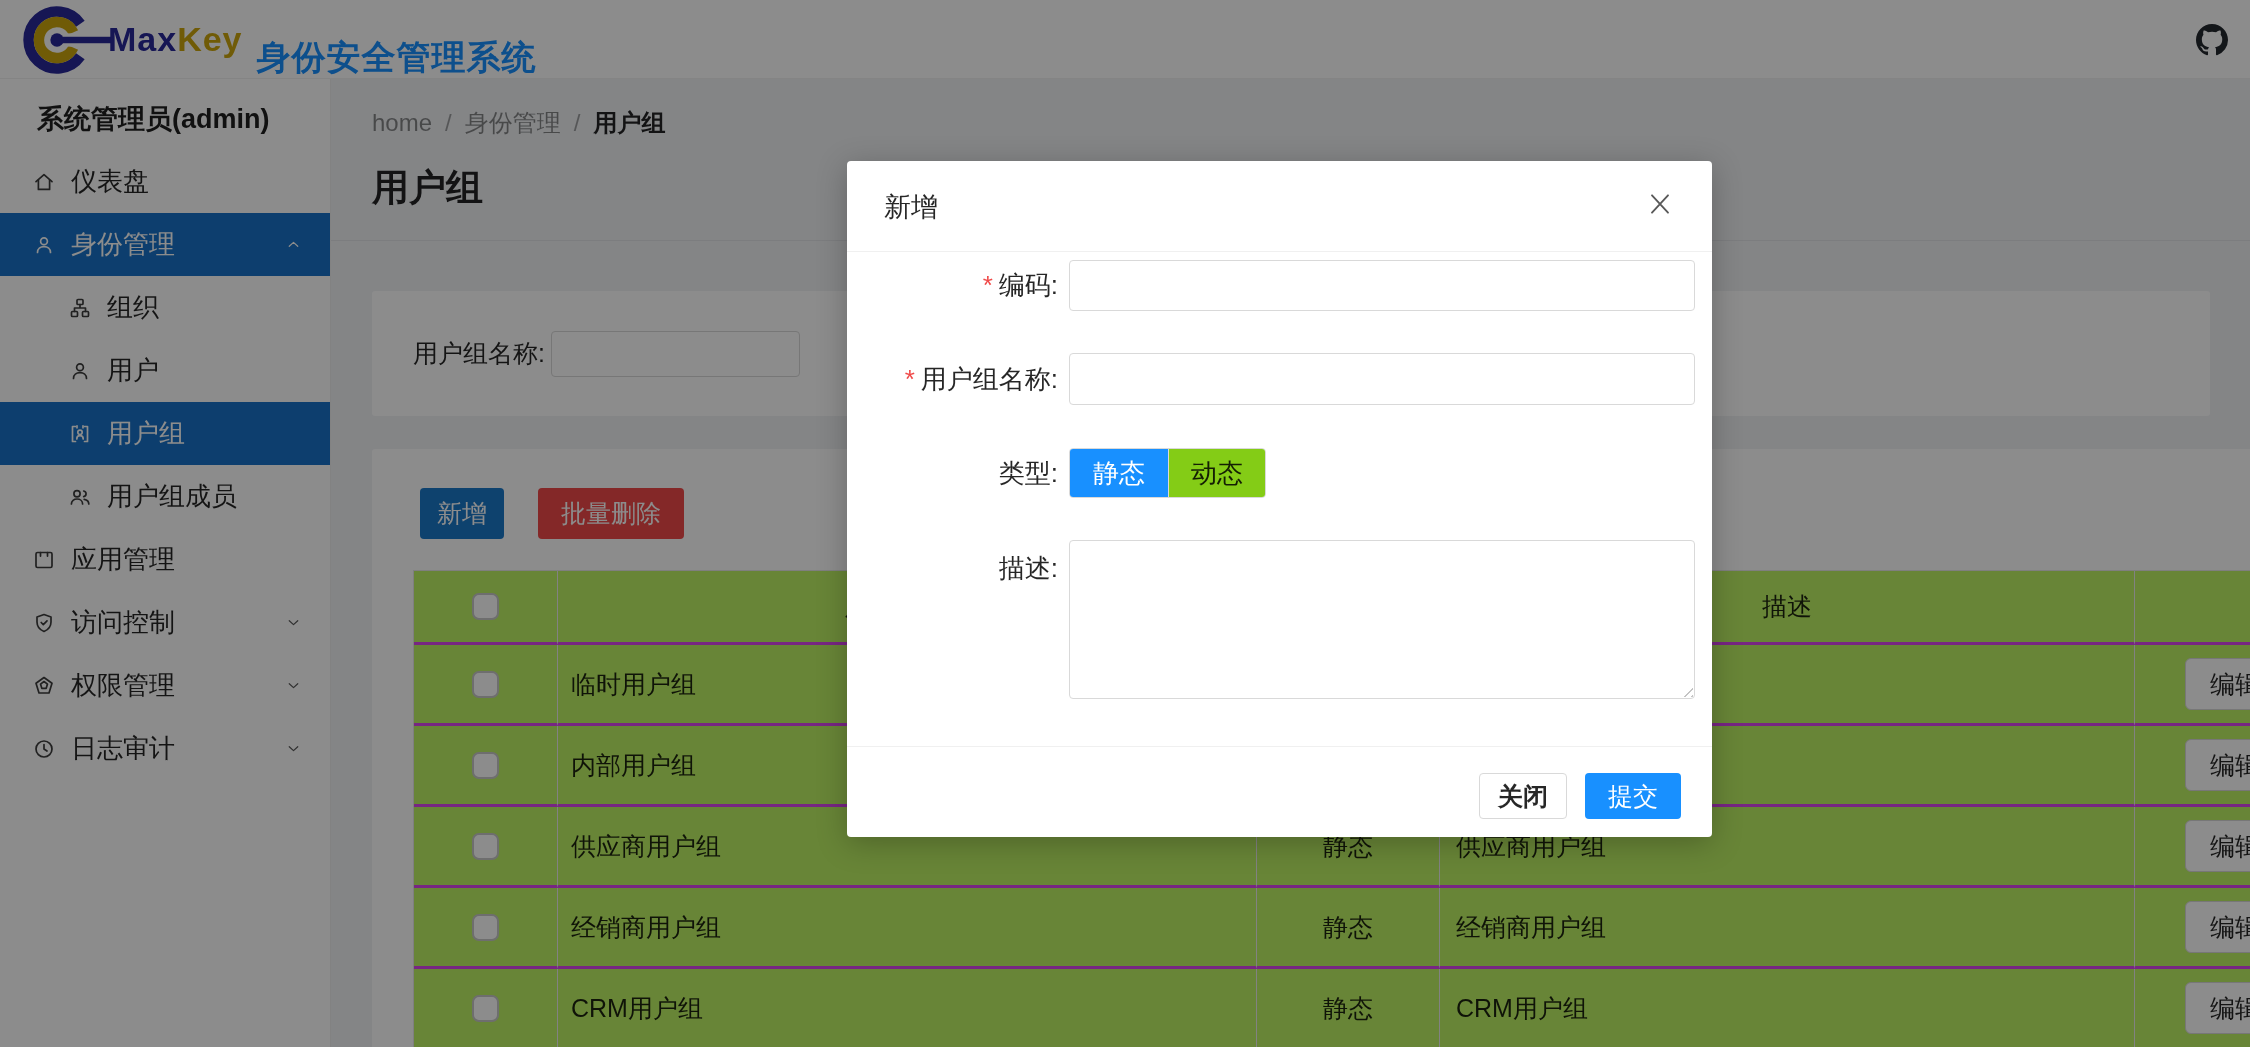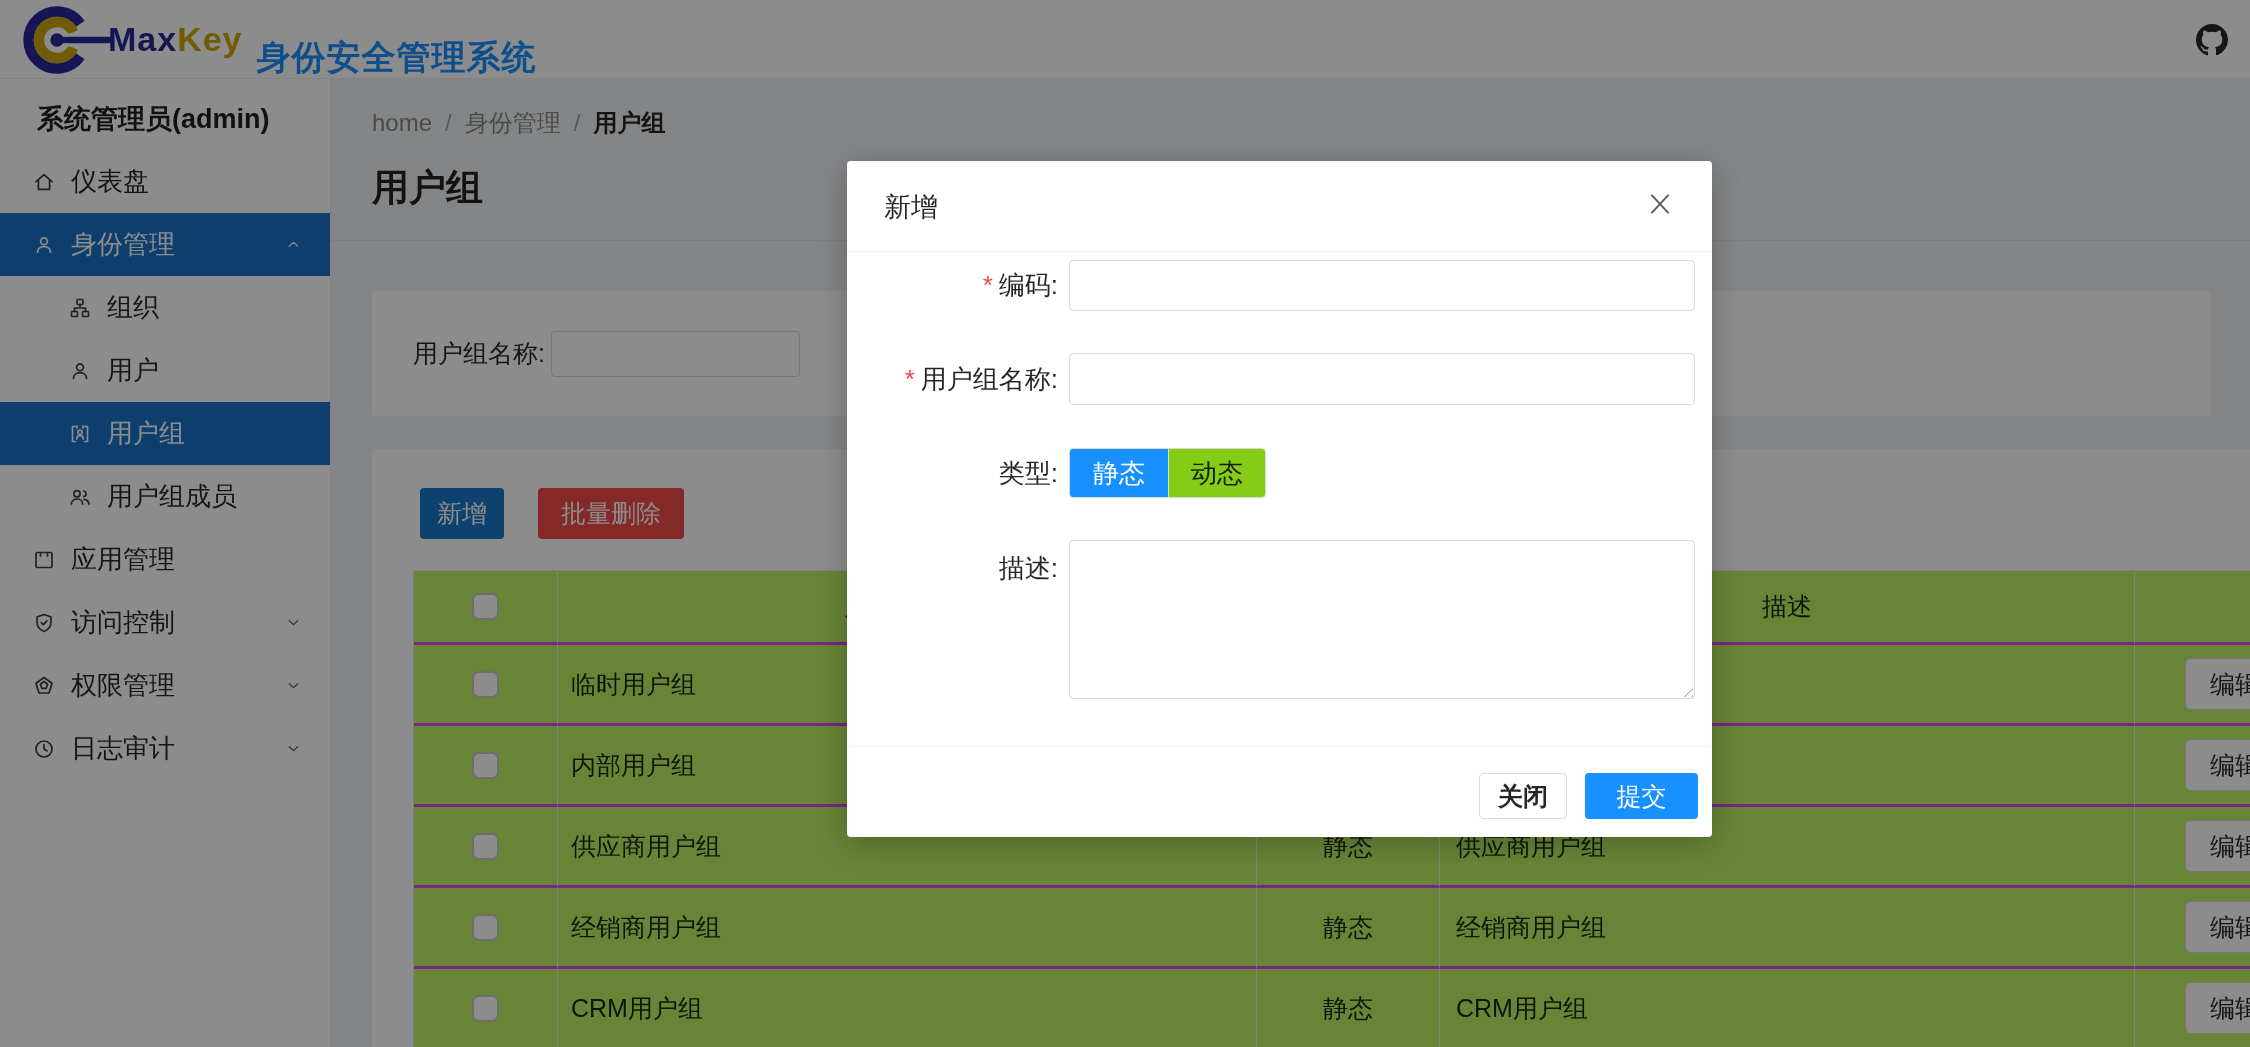--- a/index.html
+++ b/index.html
@@ -95,21 +95,21 @@
   .tg + .tg { border-left:1px solid #d9d9d9; }
   .m-textarea { position:absolute; left:222px; top:379px; width:626px; height:159px; border:1px solid #d9d9d9;
                 border-radius:4px; font-size:25px; padding:10px 14px; resize:none; outline:none;
                 font-family:"Liberation Sans", sans-serif; }
   .grip { position:absolute; left:833px; top:523px; width:13px; height:13px;
           background:repeating-linear-gradient(-45deg,#c4c4c4 0 1.5px,transparent 1.5px 5px);
           clip-path:polygon(100% 0,100% 100%,0 100%); pointer-events:none; }
   .m-foot { position:absolute; left:0; right:0; top:585px; height:91px; border-top:1px solid #f0f0f0; }
   .btn-close { position:absolute; left:632px; top:26px; width:88px; height:46px; background:#fff;
                border:1px solid #d9d9d9; border-radius:4px; font-size:25px; color:rgba(0,0,0,.85);font-weight:bold; }
-  .btn-submit { position:absolute; left:738px; top:26px; width:113px; height:46px; background:var(--primary);
+  .btn-submit { position:absolute; left:738px; top:26px; width:96px; height:46px; background:var(--primary);
                 border:none; border-radius:4px; font-size:25px; color:#fff; }
 </style>
 </head>
 <body>
 
 <div class="app">
 
   <div class="topbar">
     <svg class="logo" viewBox="0 0 120 80">
       <path d="M64.6 57.2 A30 30 0 1 1 64.6 22.8" fill="none" stroke="#28289a" stroke-width="11"></path>

